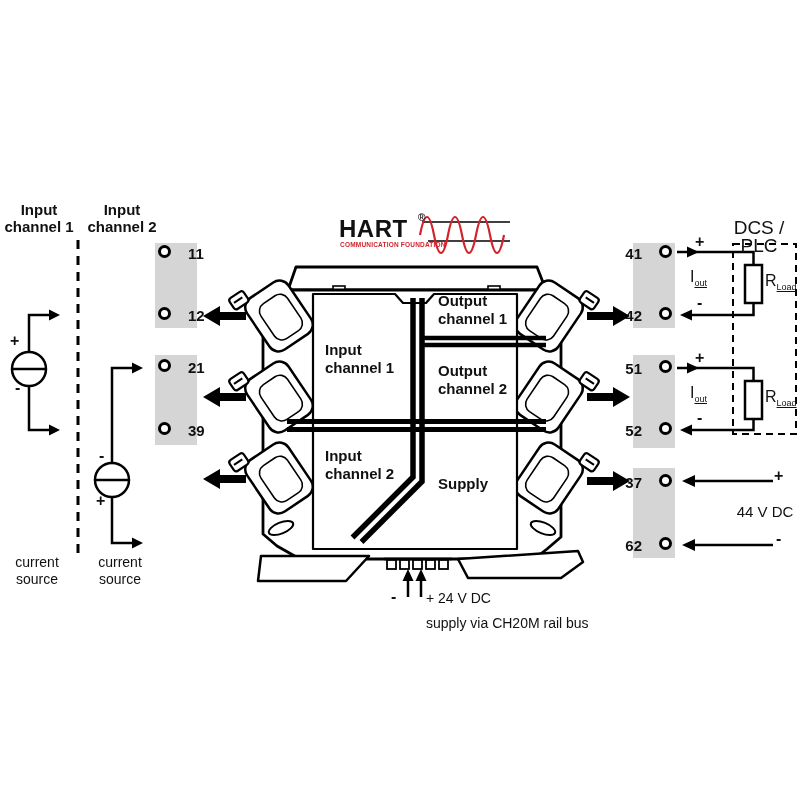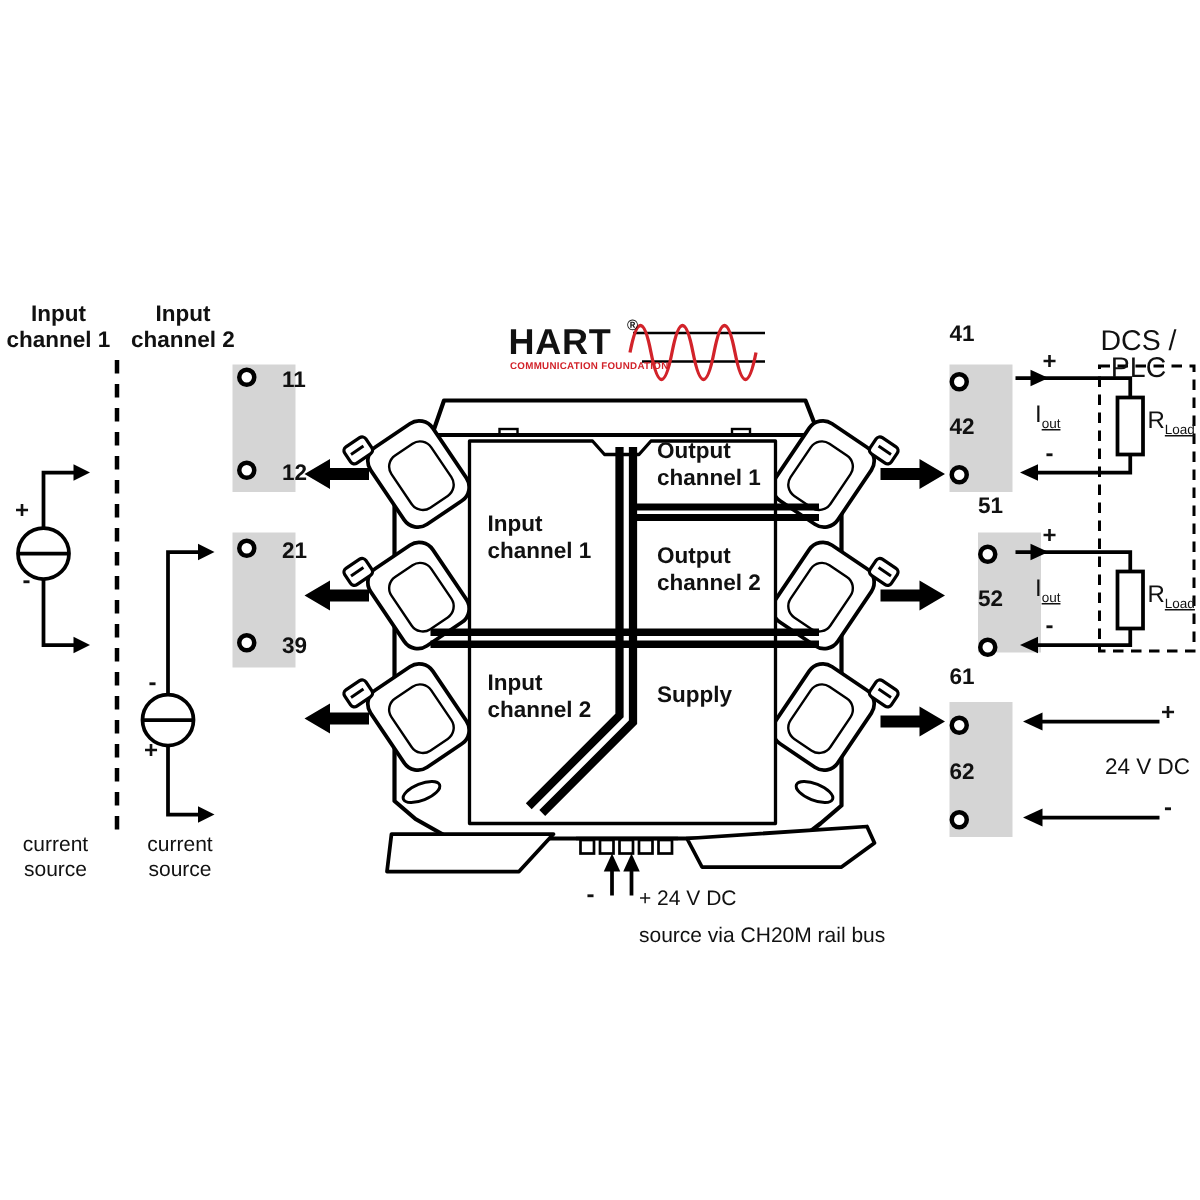--- a/index.html
+++ b/index.html
@@ -11,28 +11,28 @@
   .hdr{font-size:15px;font-weight:bold;line-height:17px;}
   .small{font-size:14px;line-height:17px;}
   .sign{font-size:16px;font-weight:bold;line-height:14px;}
   .dev{font-size:15px;font-weight:bold;line-height:18px;}
   .sub-lab{font-size:16px;font-weight:normal;}
   .sub-lab sub{font-size:9px;text-decoration:underline;}
   
   .tblock{position:absolute;width:42px;background:#d5d5d5;}
   .trow{position:absolute;left:0;right:0;height:16px;display:flex;align-items:flex-start;gap:17px;}
   .trow.l{padding-left:3px;}
-  .trow.r{justify-content:flex-end;padding-right:3px;flex-direction:column;}
+  .trow.r{justify-content:flex-end;padding-right:3px;}
   .ring{width:7px;height:7px;border:3.5px solid #000;border-radius:50%;background:#fff;flex:0 0 auto;}
   .tnum{font-size:15px;font-weight:bold;}
   .tb-l1{left:155px;top:243px;height:85px;}
   .tb-l2{left:155px;top:355px;height:90px;}
   .tb-l3{left:155px;top:465px;height:93px;}
   .tb-r1{left:633px;top:243px;height:85px;}
-  .tb-r2{left:652px;top:355px;height:80px;}
+  .tb-r2{left:633px;top:355px;height:93px;}
   .tb-r3{left:633px;top:468px;height:90px;}
   
   #logo{position:absolute;left:333px;top:209px;width:180px;height:52px;}
   #logo .brand{position:absolute;left:6px;top:6px;font-size:24px;line-height:28px;font-weight:800;letter-spacing:.5px;}
   #logo .reg{position:absolute;left:85px;top:3px;font-size:10px;font-weight:bold;}
   #logo .tagline{position:absolute;left:7px;top:32px;font-size:6.5px;font-weight:bold;letter-spacing:.2px;color:#d2232a;}
 </style>
 </head>
 <body>
 
@@ -73,21 +73,21 @@
         <span class="tnum">51</span>
         <span class="ring"></span>
       </div>
     <div class="trow r" style="top:67px">
         <span class="tnum">52</span>
         <span class="ring"></span>
       </div>
   </div>
   <div class="tblock tb-r3">
     <div class="trow r" style="top:6px">
-        <span class="tnum">61</span>
+        <span class="tnum">37</span>
         <span class="ring"></span>
       </div>
     <div class="trow r" style="top:69px">
         <span class="tnum">62</span>
         <span class="ring"></span>
       </div>
   </div>
 
   <svg id="gfx" width="800" height="800" viewBox="0 0 800 800">
     <defs>
@@ -226,35 +226,35 @@
 source</div>
 
   <div class="txt dev" style="left:325px;top:341px;">Input
 channel 1</div>
   <div class="txt dev" style="left:438px;top:292px;">Output
 channel 1</div>
   <div class="txt dev" style="left:438px;top:362px;">Output
 channel 2</div>
   <div class="txt dev" style="left:325px;top:447px;">Input
 channel 2</div>
-  <div class="txt dev" style="left:438px;top:455px;text-align:center;">Supply</div>
+  <div class="txt dev" style="left:438px;top:475px;text-align:center;">Supply</div>
 
   <div class="txt ctr" style="left:717px;top:219px;width:84px;font-size:19px;">DCS / PLC</div>
 
   <span class="txt sign" style="left:695px;top:235px;">+</span>
   <span class="txt sign" style="left:697px;top:296px;">-</span>
   <span class="txt sub-lab" style="left:690px;top:268px;"><span>I</span><sub>out</sub></span>
   <span class="txt sub-lab" style="left:765px;top:272px;"><span>R</span><sub>Load</sub></span>
 
   <span class="txt sign" style="left:695px;top:351px;">+</span>
   <span class="txt sign" style="left:697px;top:411px;">-</span>
   <span class="txt sub-lab" style="left:690px;top:384px;"><span>I</span><sub>out</sub></span>
   <span class="txt sub-lab" style="left:765px;top:388px;"><span>R</span><sub>Load</sub></span>
 
   <span class="txt sign" style="left:774px;top:469px;">+</span>
-  <div class="txt ctr" style="left:734px;top:503px;width:62px;font-size:15px;">24 V DC</div>
+  <div class="txt ctr" style="left:734px;top:503px;width:62px;font-size:15px;">44 V DC</div>
   <span class="txt sign" style="left:776px;top:532px;">-</span>
 
   <span class="txt sign" style="left:391px;top:590px;">-</span>
   <span class="txt small" style="left:426px;top:590px;">+ 24 V DC</span>
-  <span class="txt small" style="left:426px;top:615px;">source via CH20M rail bus</span>
+  <span class="txt small" style="left:426px;top:615px;">supply via CH20M rail bus</span>
 
 </div>
 
 </body></html>

